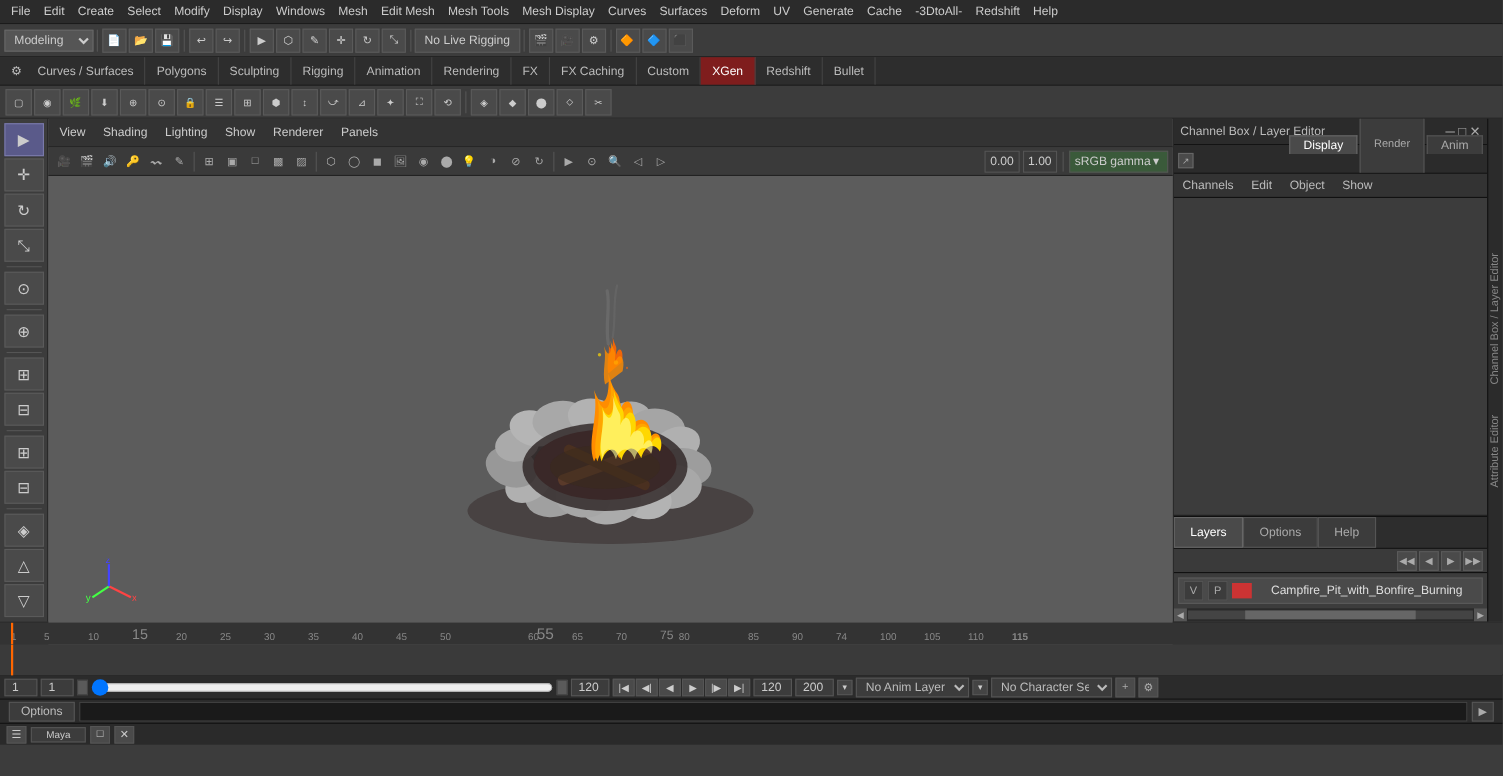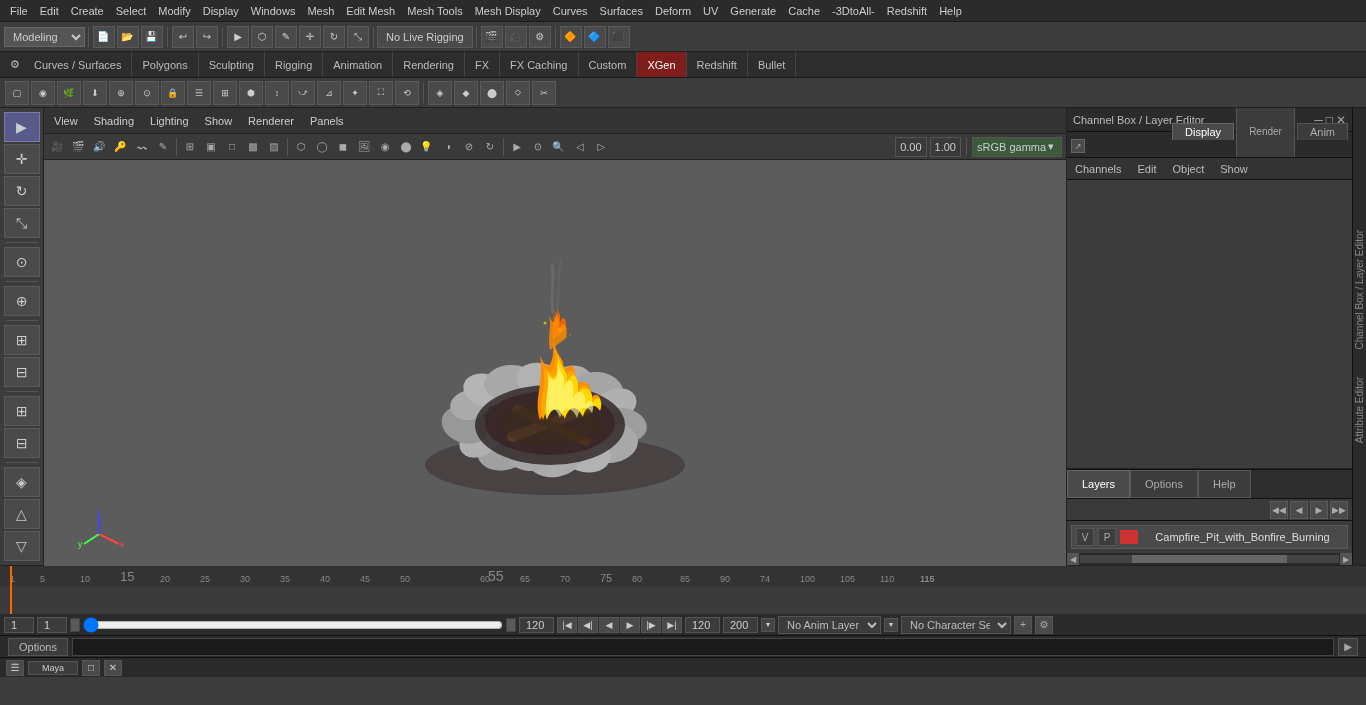--- a/index.html
+++ b/index.html
@@ -421,21 +421,21 @@
     <span style="position:absolute; left:240px; bottom:2px; font-size:9px; color:#888;">30</span>
     <span style="position:absolute; left:280px; bottom:2px; font-size:9px; color:#888;">35</span>
     <span style="position:absolute; left:320px; bottom:2px; font-size:9px; color:#888;">40</span>
     <span style="position:absolute; left:360px; bottom:2px; font-size:9px; color:#888;">45</span>
     <span style="position:absolute; left:400px; bottom:2px; font-size:9px; color:#888;">50</span>
     <span style="position:absolute; left:440px; bottom:2px; font-size:14px; color:#888;margin-left:48px;">55</span>
     <span style="position:absolute; left:480px; bottom:2px; font-size:9px; color:#888;">60</span>
     <span style="position:absolute; left:520px; bottom:2px; font-size:9px; color:#888;">65</span>
     <span style="position:absolute; left:560px; bottom:2px; font-size:9px; color:#888;">70</span>
     <span style="position:absolute; left:600px; bottom:2px; font-size:11px; color:#888;">75</span>
-    <span style="position:absolute; left:632px; bottom:2px; font-size:9px; color:#888;">80</span>
+    <span style="position:absolute; left:617px; bottom:2px; font-size:9px; color:#888;">80</span>
     <span style="position:absolute; left:680px; bottom:2px; font-size:9px; color:#888;">85</span>
     <span style="position:absolute; left:720px; bottom:2px; font-size:9px; color:#888;">90</span>
     <span style="position:absolute; left:760px; bottom:2px; font-size:9px; color:#888;">74</span>
     <span style="position:absolute; left:800px; bottom:2px; font-size:9px; color:#888;">100</span>
     <span style="position:absolute; left:840px; bottom:2px; font-size:9px; color:#888;">105</span>
     <span style="position:absolute; left:880px; bottom:2px; font-size:9px; color:#888;">110</span>
     <span style="position:absolute; left:920px; bottom:2px; font-size:9px; color:#888;font-weight:bold;">115</span>
 
     <div style="position:absolute; left:10px; top:0; width:2px; height:100%; background:#ff6600;"></div>
   </div>

